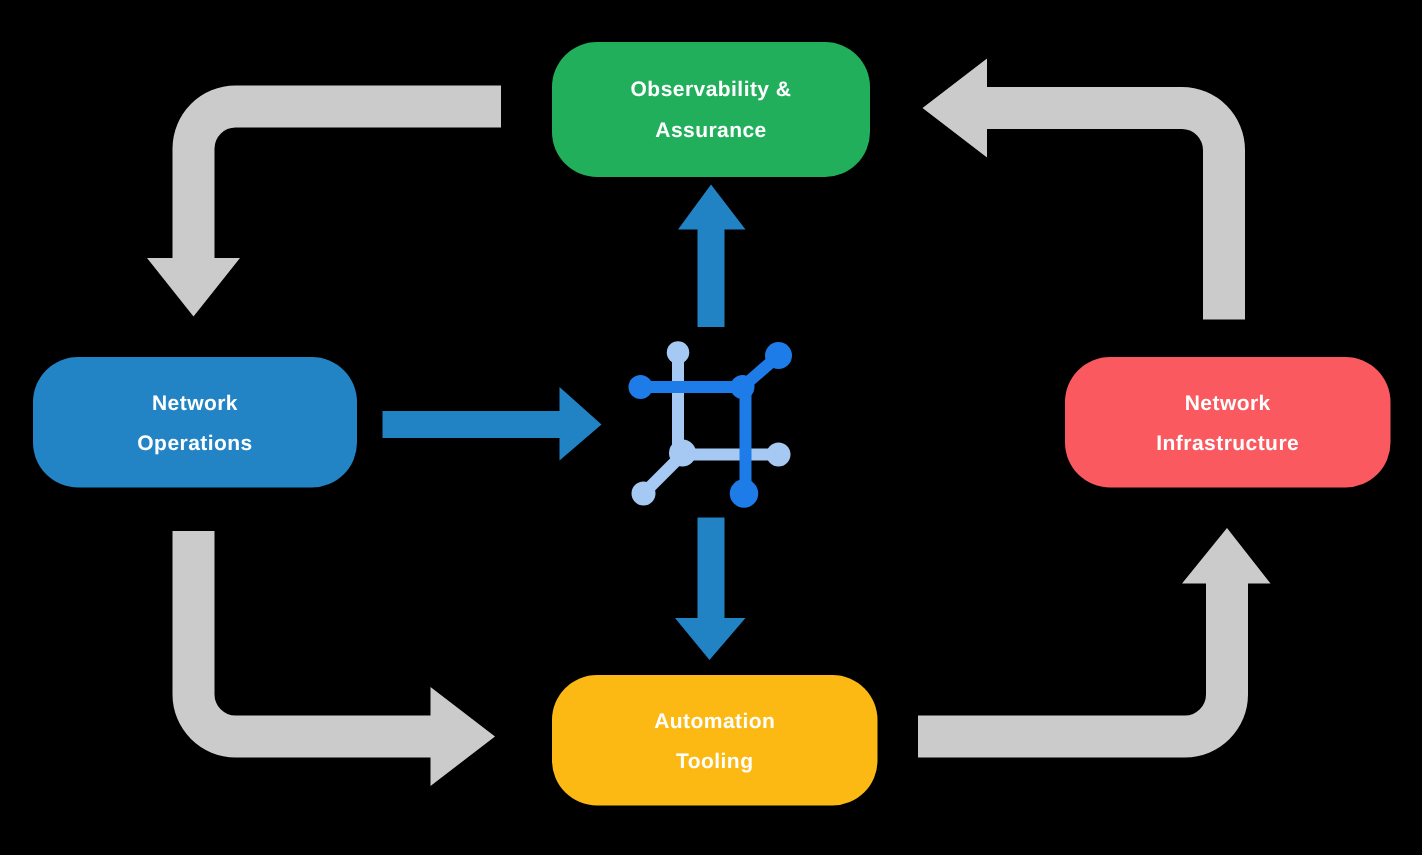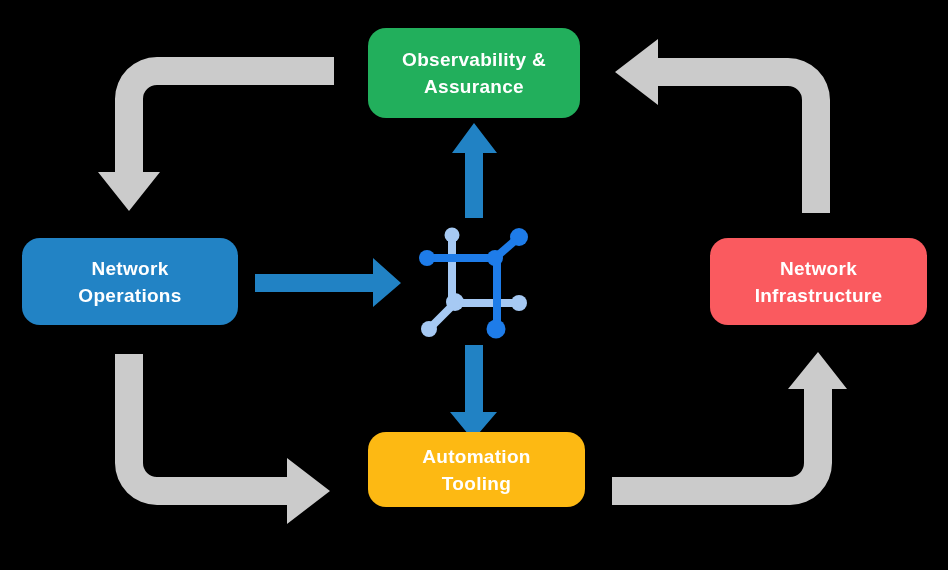--- a/index.html
+++ b/index.html
@@ -7,30 +7,30 @@
     position:relative;
     width:948px;height:570px;
     background:var(--background,#000);
     overflow:hidden;
     font-family:"Liberation Sans",sans-serif;
   }
   .layer{position:absolute;left:0;top:0;width:948px;height:570px;}
   .box{
     position:absolute;
     display:flex;align-items:center;justify-content:center;
-    border-radius:18px;
+    border-radius:30px;
     color:var(--box-text,#fff);
-    font-size:19px;line-height:27px;font-weight:600;letter-spacing:.3px;
+    font-size:14px;line-height:27px;font-weight:600;letter-spacing:.3px;
     text-align:center;
   }
   .box .lbl{white-space:pre-line;width:100%;}
   .box-observability{left:368px;top:28px;width:212px;height:90px;background:var(--box-observability);}
   .box-operations{left:22px;top:238px;width:216px;height:87px;background:var(--box-operations);}
   .box-infrastructure{left:710px;top:238px;width:217px;height:87px;background:var(--box-infrastructure);}
-  .box-automation{left:368px;top:432px;width:217px;height:75px;background:var(--box-automation);}
+  .box-automation{left:368px;top:450px;width:217px;height:87px;background:var(--box-automation);}
   .c-cycle{fill:var(--cycle-arrow);}
   .c-flow{fill:var(--flow-arrow);}
   .ic-l-line{stroke:var(--icon-light-blue);stroke-width:8;fill:none;}
   .ic-l-dot{fill:var(--icon-light-blue);}
   .ic-d-line{stroke:var(--icon-dark-blue);stroke-width:8;fill:none;}
   .ic-d-dot{fill:var(--icon-dark-blue);}
 </style>
 </head>
 <body>
 

